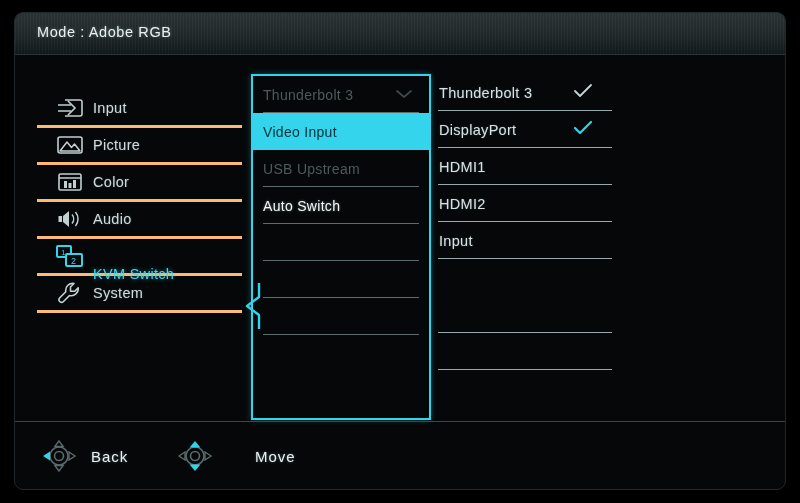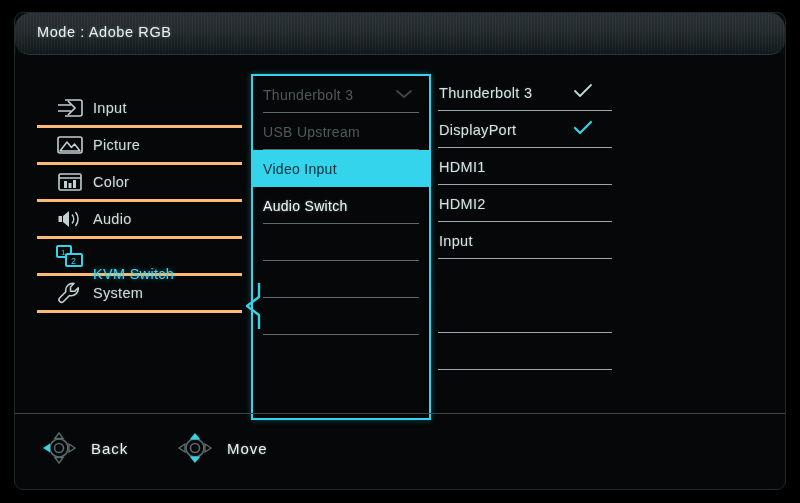--- a/index.html
+++ b/index.html
@@ -27,21 +27,20 @@
 
   
   .header {
     position: absolute;
     left: 0; top: 0;
     width: 100%;
     height: 42px;
     background: linear-gradient(to bottom, #2a3134 0%, #222a2c 45%, #1a2123 75%, #10171a 100%);
     border-bottom: 1px solid #2c3638;
     box-sizing: border-box;
-    border-radius: 15px;
   }
   .header::after{
     content:"";
     position:absolute; left:0; top:0; right:0; bottom:0;
     background-image: repeating-linear-gradient(to right, rgba(255,255,255,0.035) 0 1px, transparent 1px 3px);
     pointer-events:none;
   }
   .header-title {
     position: absolute;
     left: 22px;
@@ -182,21 +181,21 @@
     position: absolute;
     right: 22px;
     top: 50%;
     transform: translateY(-50%);
   }
 
   
   .footer {
     position: absolute;
     left: 0;
-    bottom: 8px;
+    bottom: 0;
     width: 100%;
     height: 68px;
     border-top: 1px solid #3a4648;
     box-sizing: border-box;
   }
   .hint {
     position: absolute;
     top: 18px;
     display: flex;
     align-items: center;
@@ -204,21 +203,21 @@
   }
   .hint .pad { width: 44px; height: 32px; flex:0 0 auto; }
   .hint .htxt {
     font-size: 15px;
     color: #e9f1f3;
     letter-spacing: 1px;
     margin-left: 10px;
     text-shadow: 0 0 3px rgba(200,230,235,0.4);
   }
   #hint-back { left: 22px; }
-  #hint-move { left: 158px; }
+  #hint-move { left: 158px; gap: 28px; }
   #hint-confirm { left: 298px; }
 </style>
 </head>
 <body>
 
 <div id="osd">
 
   <div class="header">
     <div class="header-title">Mode : Adobe RGB</div>
   </div>
@@ -308,31 +307,31 @@
       <div class="mid-row dim">
         <span class="txt">Thunderbolt 3</span>
         <span class="chev">
           <svg width="18" height="12" viewBox="0 0 18 12">
             <path d="M2 3 L9 9 L16 3" fill="none" stroke="#3c484a" stroke-width="1.8" stroke-linecap="round"></path>
           </svg>
         </span>
         <span class="rule"></span>
       </div>
 
+      <div class="mid-row sel">
+        <span class="txt">Video Input</span>
+      </div>
+
       <div class="mid-row dim">
         <span class="txt">USB Upstream</span>
         <span class="rule"></span>
       </div>
 
-      <div class="mid-row sel">
-        <span class="txt">Video Input</span>
-      </div>
-
       <div class="mid-row bright">
-        <span class="txt">Audio Switch</span>
+        <span class="txt">Auto Switch</span>
         <span class="rule"></span>
       </div>
 
       <div class="mid-row">
         <span class="txt"></span>
         <span class="rule"></span>
       </div>
       <div class="mid-row">
         <span class="txt"></span>
         <span class="rule"></span>

